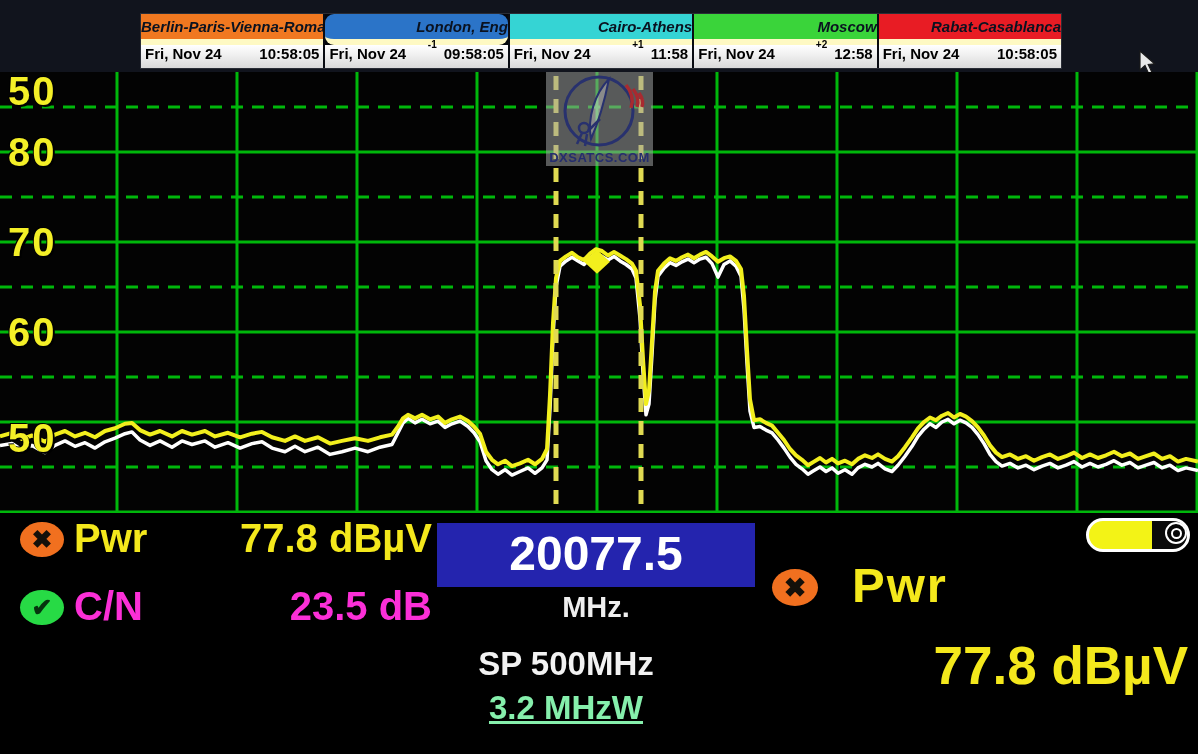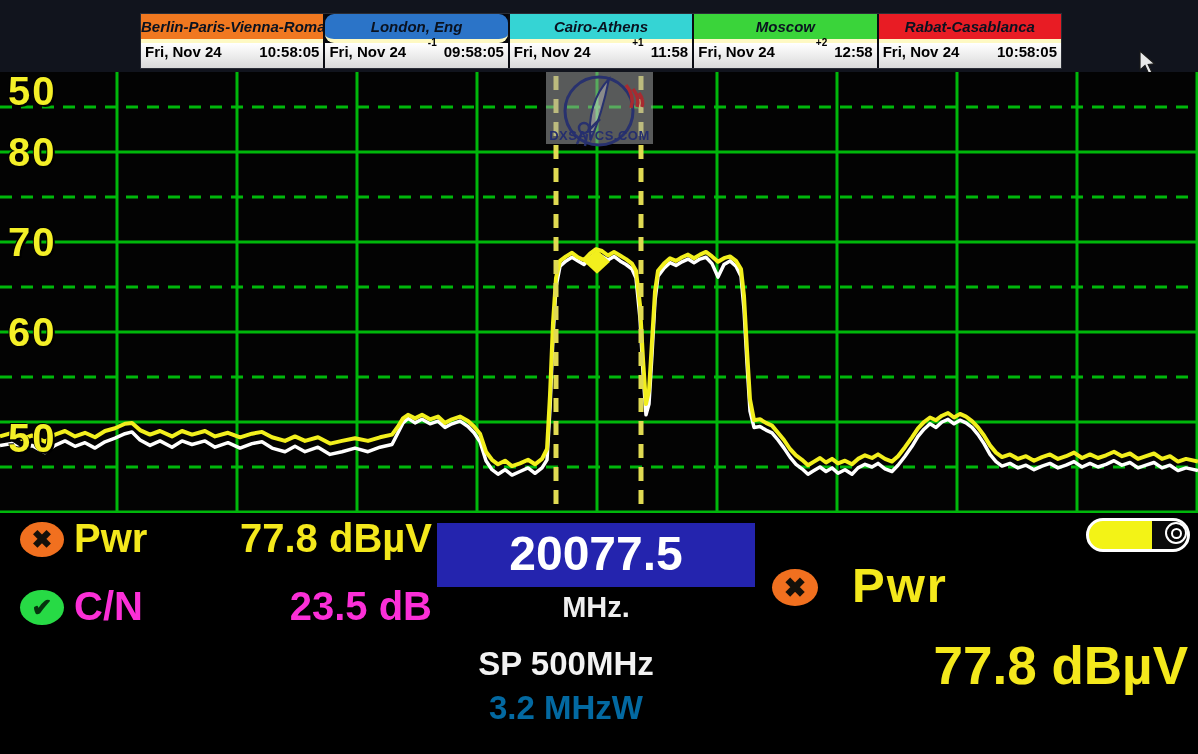--- a/index.html
+++ b/index.html
@@ -3,32 +3,32 @@
 <meta charset="utf-8">
 <style>
   html,body{margin:0;padding:0;background:#000;}
   #screen{position:relative;width:1198px;height:754px;background:#000;overflow:hidden;
           font-family:"Liberation Sans",sans-serif;}
   
   #top-strip{position:absolute;top:0;left:0;width:1198px;height:72px;background:#11141d;}
   #clock-bar{position:absolute;left:140px;top:13px;width:922px;height:56px;display:flex;background:#05070d;border:1px solid #2a2d36;box-sizing:border-box;}
   .zone{flex:1;display:flex;flex-direction:column;border-right:2px solid #0a0c12;min-width:0;}
   .zone:last-child{border-right:none;}
-  .zone-header{height:25px;line-height:25px;text-align:center;font-style:italic;font-weight:bold;
-               font-size:15px;color:#0a1220;border-bottom:4px solid #fef9c3;white-space:nowrap;overflow:hidden;}
+  .zone-header{height:25px;line-height:25px;text-align:right;font-style:italic;font-weight:bold;
+               font-size:15px;color:#0a1220;border-bottom:6px solid #fef9c3;white-space:nowrap;overflow:hidden;}
   .zone-times{flex:1;background:linear-gradient(#ffffff,#f1f1f1 40%,#d9d9d9);color:#000;font-weight:bold;
               font-size:15px;display:flex;align-items:flex-start;padding:0 4px;white-space:nowrap;}
   .zone-offset{margin-left:auto;font-size:10px;font-weight:bold;transform:translateY(-6px);}
   .zone-time{margin-left:7px;}
   
   #spectrum{position:absolute;top:72px;left:0;width:1198px;height:441px;background:#030303;overflow:hidden;}
   #spectrum-svg{position:absolute;left:0;top:0;}
   .ylabel{position:absolute;left:8px;color:#f4ef27;font-size:40px;font-weight:bold;line-height:42px;
           letter-spacing:2px;text-shadow:2px 2px 0 #000,-1px -1px 0 #000;}
-  #watermark{position:absolute;left:546px;top:0;width:107px;height:72px;background:rgba(158,163,163,0.55);}
+  #watermark{position:absolute;left:546px;top:0;width:107px;height:94px;background:rgba(158,163,163,0.55);}
   #watermark-text{position:absolute;bottom:1px;width:100%;text-align:center;font-size:13px;font-weight:bold;
                   color:#252e6e;letter-spacing:0.5px;}
   
   #bottom-panel{position:absolute;top:513px;left:0;width:1198px;height:241px;background:#000;}
   .status-icon{position:absolute;border-radius:50%;display:flex;align-items:center;justify-content:center;
                font-weight:bold;}
   #pwr-icon{left:20px;top:9px;width:44px;height:35px;background:#f1701f;color:#14100a;font-size:25px;}
   #cn-icon{left:20px;top:77px;width:44px;height:35px;background:#27da45;color:#06330e;font-size:25px;}
   #pwr2-icon{left:772px;top:56px;width:46px;height:37px;background:#f1701f;color:#14100a;font-size:27px;}
   .val-yellow{color:#f4e81c;font-weight:bold;position:absolute;white-space:nowrap;}
@@ -36,22 +36,22 @@
   #pwr-label{left:74px;top:3px;font-size:40px;}
   #pwr-value{left:150px;top:3px;width:282px;text-align:right;font-size:40px;}
   #cn-label{left:74px;top:71px;font-size:40px;}
   #cn-value{left:150px;top:71px;width:282px;text-align:right;font-size:40px;}
   #freq-box{position:absolute;left:437px;top:10px;width:318px;height:64px;background:#2424ae;color:#ffffff;
             font-size:48px;font-weight:bold;text-align:center;line-height:62px;}
   #freq-unit{position:absolute;left:437px;top:78px;width:318px;text-align:center;color:#efefef;
              font-size:29px;font-weight:bold;}
   #span-text{position:absolute;left:407px;top:132px;width:318px;text-align:center;color:#f2f2f2;
              font-size:33px;font-weight:bold;}
-  #bw-text{position:absolute;left:407px;top:176px;width:318px;text-align:center;color:#0369a1;
-           font-size:33px;font-weight:bold;}
+  #bw-text{position:absolute;left:407px;top:176px;width:318px;text-align:center;color:#86efac;
+           font-size:33px;font-weight:bold;text-decoration:underline;}
   #pwr2-label{left:852px;top:44px;font-size:49px;letter-spacing:2px;}
   #pwr2-value{left:700px;top:122px;width:488px;text-align:right;font-size:53px;}
   #toggle{position:absolute;left:1086px;top:5px;width:98px;height:28px;border:3px solid #fff;border-radius:17px;
           background:linear-gradient(to right,#f3f316 0,#f3f316 64%,#0a0a0a 64%);cursor:pointer;}
   #toggle-knob{position:absolute;right:0px;top:1px;width:22px;height:22px;border-radius:50%;background:#050505;
                border:2px solid #fff;box-sizing:border-box;display:flex;align-items:center;justify-content:center;}
   #toggle-knob-ring{width:11px;height:11px;border:2px solid #fff;border-radius:50%;box-sizing:border-box;}
   #cursor{position:absolute;left:1138px;top:50px;}
 </style>
 </head>

